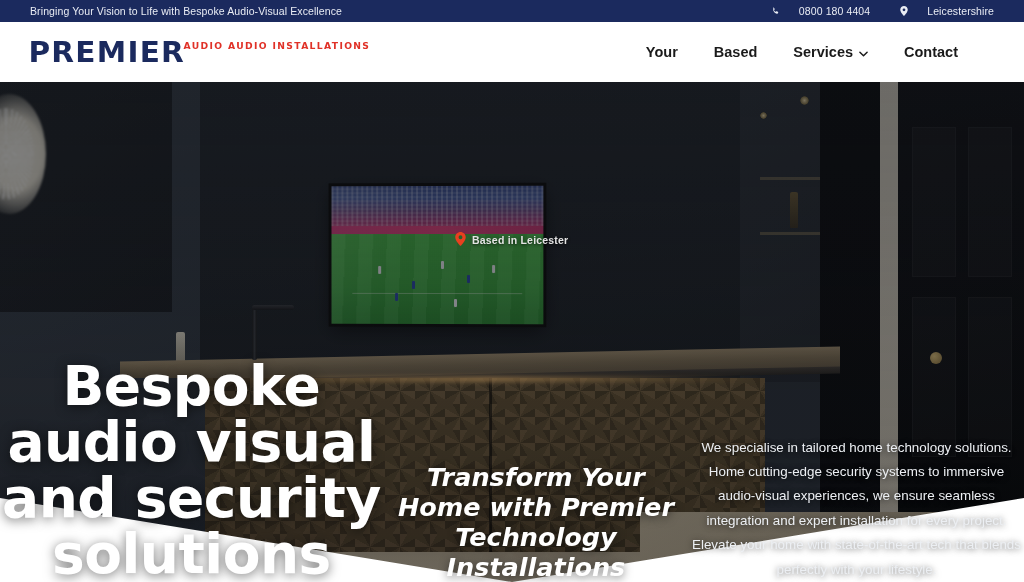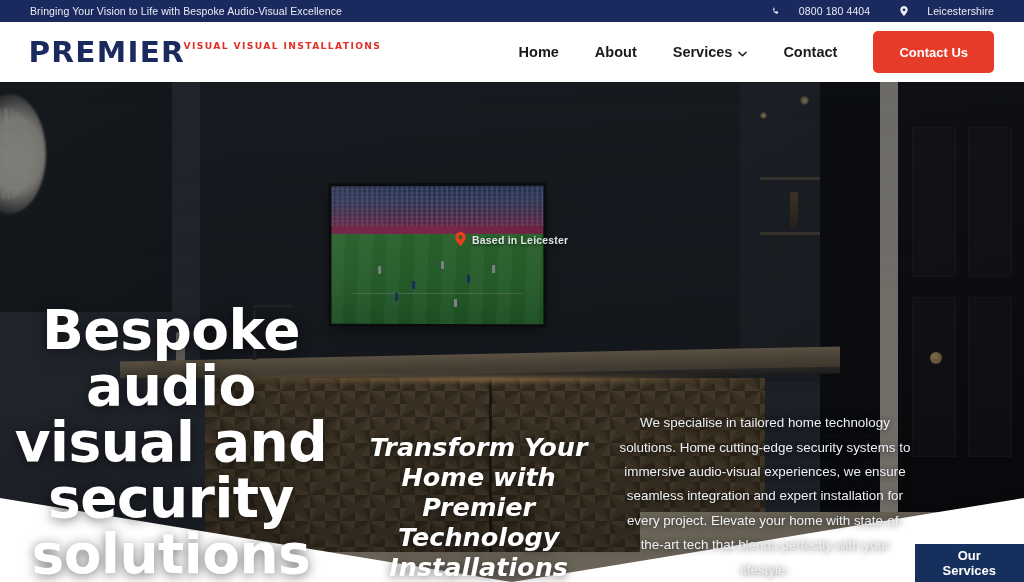--- a/index.html
+++ b/index.html
@@ -348,44 +348,43 @@
           </svg>
       </span>
       <span>Leicestershire</span>
     </div>
   </div>
 </div>
 
 <div class="header">
   <div class="logo">
     <span class="logo-main">PREMIER</span>
-    <span class="logo-sub">VISUAL VISUAL INSTALLATIONS</span>
+    <span class="logo-sub">AUDIO AUDIO INSTALLATIONS</span>
   </div>
 
   <nav class="nav">
     <div class="nav-item">
-      <span>Home</span>
+      <span>Your</span>
     </div>
     <div class="nav-item">
-      <span>About</span>
+      <span>Based</span>
     </div>
     <div class="nav-item">
       <span>Services</span>
       <span class="chev">
         <svg width="9" height="6" viewBox="0 0 10 6" fill="none" stroke="#1a1a1a" stroke-width="1.6" stroke-linecap="round" stroke-linejoin="round">
             <path d="M1 1l4 4 4-4"></path>
           </svg>
       </span>
     </div>
     <div class="nav-item">
       <span>Contact</span>
     </div>
   </nav>
 
-  <button class="btn-contact">Contact Us</button>
 </div>
 
 <section class="hero">
 
   <div class="hero-photo">
     <div class="wall-left"></div>
     <div class="wall-left-panel"></div>
     <div class="feather"></div>
     <div class="wall-mid"></div>
     <div class="wall-dark-center"></div>
@@ -448,18 +447,17 @@
         </svg>
     </span>
     <span>Based in Leicester</span>
   </div>
 
   <div class="hero-content">
     <h1 class="hero-title">Bespoke audio visual and security solutions</h1>
     <h2 class="hero-sub">Transform Your Home with Premier Technology Installations</h2>
     <p class="hero-para">We specialise in tailored home technology solutions. Home cutting-edge security systems to immersive audio-visual experiences, we ensure seamless integration and expert installation for every project. Elevate your home with state-of-the-art tech that blends perfectly with your lifestyle.</p>
     <div class="hero-actions">
-      <button class="btn-secondary">Our Services</button>
     </div>
   </div>
 
   <div class="hero-notch"></div>
 </section>
 
 </body></html>

